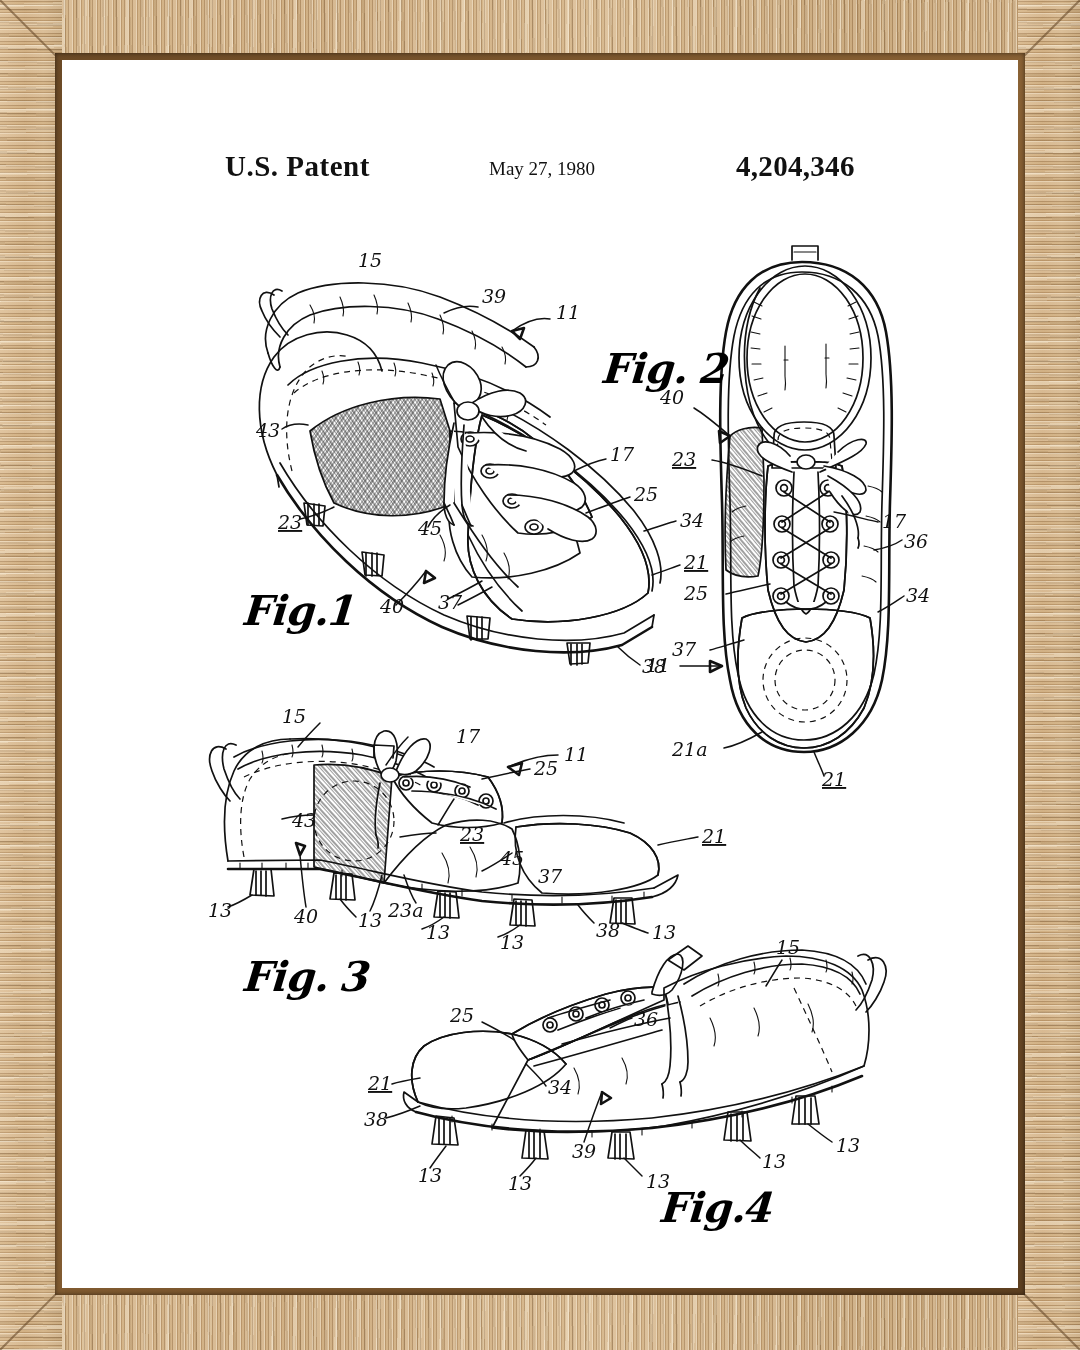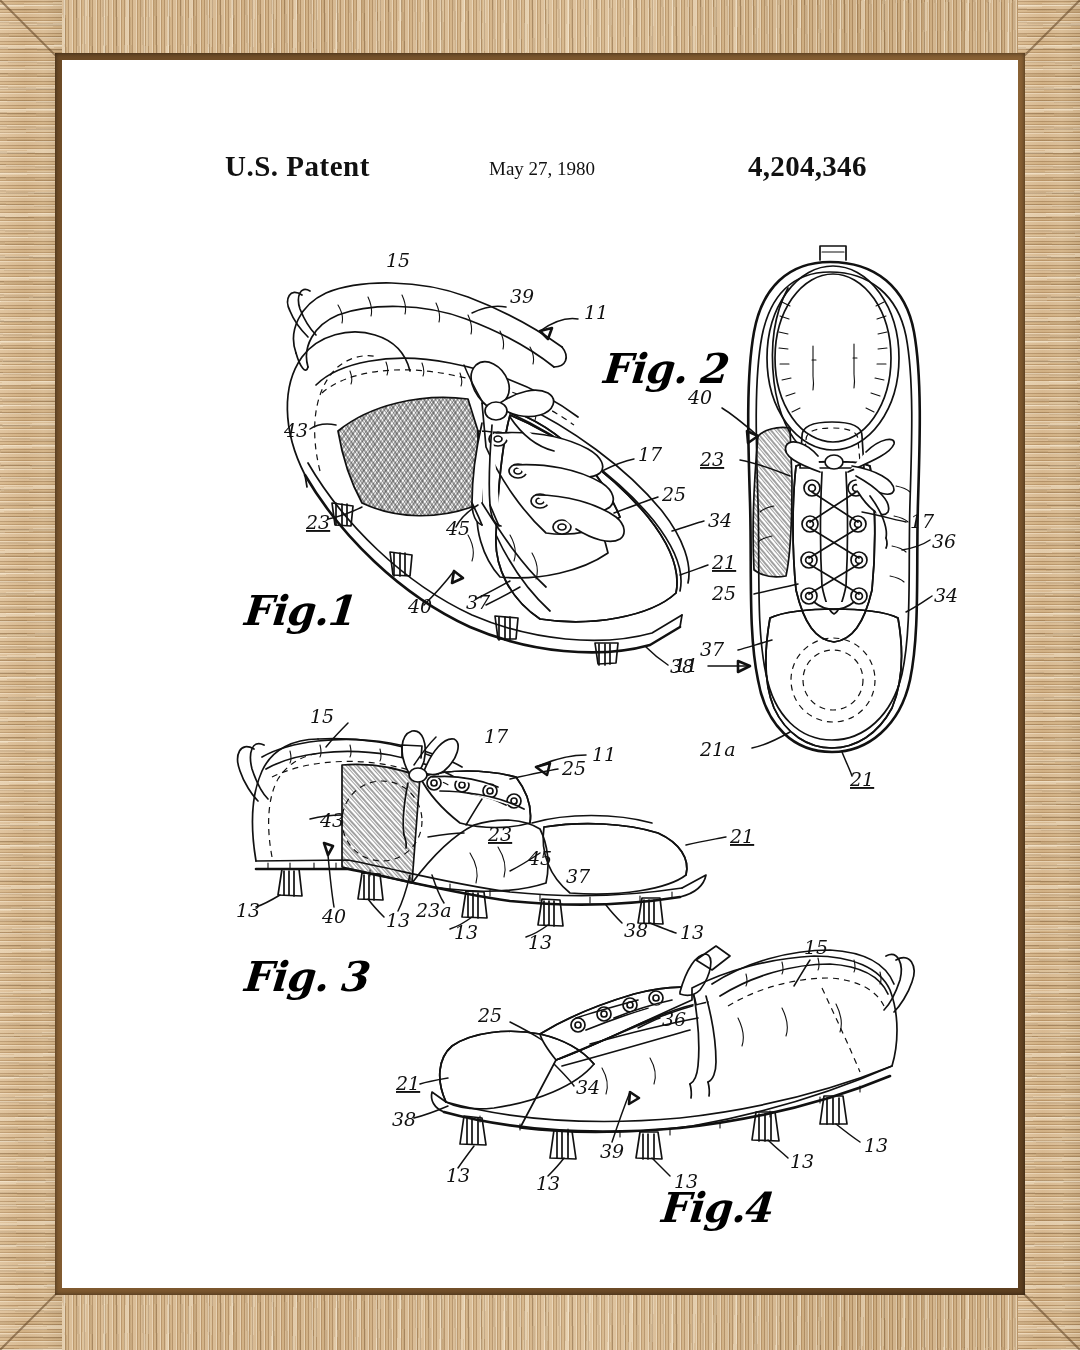--- a/index.html
+++ b/index.html
@@ -64,33 +64,33 @@
   #paper{position:absolute;left:62px;top:60px;width:956px;height:1228px;
          background:#ffffff;overflow:hidden;}
 
   
   #patent-header{position:absolute;left:0;top:90px;width:956px;height:46px;}
   #hdr-office{position:absolute;left:163px;top:0;font-size:29px;font-weight:bold;
               letter-spacing:.5px;color:#111;font-family:"Liberation Serif",serif;}
   #hdr-date  {position:absolute;left:427px;top:8px;font-size:19px;font-weight:normal;
               color:#111;font-family:"Liberation Serif",serif;}
   #hdr-number{position:absolute;left:674px;top:0;font-size:29px;font-weight:bold;
-              letter-spacing:.3px;color:#111;font-family:"Liberation Serif",serif;margin-left:12px;}
+              letter-spacing:.3px;color:#111;font-family:"Liberation Serif",serif;}
 
   
   .figcap{position:absolute;color:#000;font-weight:bold;font-style:italic;
           font-family:"DejaVu Serif", serif;letter-spacing:-1px;
           transform:skewX(-6deg);}
   #figcap-1{left:183px;top:527px;font-size:41px;}
   #figcap-2{left:542px;top:285px;font-size:41px;}
   #figcap-3{left:183px;top:893px;font-size:41px;}
   #figcap-4{left:600px;top:1124px;font-size:41px;}
 
   
-  #drawings{position:absolute;left:0;top:0;width:956px;height:1228px;margin-left:28px;}
+  #drawings{position:absolute;left:0;top:0;width:956px;height:1228px;}
   svg.fig{position:absolute;overflow:visible;}
   .ln{fill:none;stroke:#111;stroke-width:1.7;stroke-linecap:round;stroke-linejoin:round;}
   .ln-t{fill:none;stroke:#111;stroke-width:1.1;stroke-linecap:round;}
   .ln-th{fill:none;stroke:#111;stroke-width:2.6;stroke-linecap:round;stroke-linejoin:round;}
   .dash{fill:none;stroke:#111;stroke-width:1.2;stroke-dasharray:6 5;}
   .wht{fill:#ffffff;}
   .lead{fill:none;stroke:#111;stroke-width:1.5;stroke-linecap:round;}
   .num{font-family:"DejaVu Serif",serif;font-style:italic;font-size:19px;fill:#111;}
   .num-u{font-family:"DejaVu Serif",serif;font-style:italic;font-size:19px;fill:#111;
          text-decoration:underline;}

